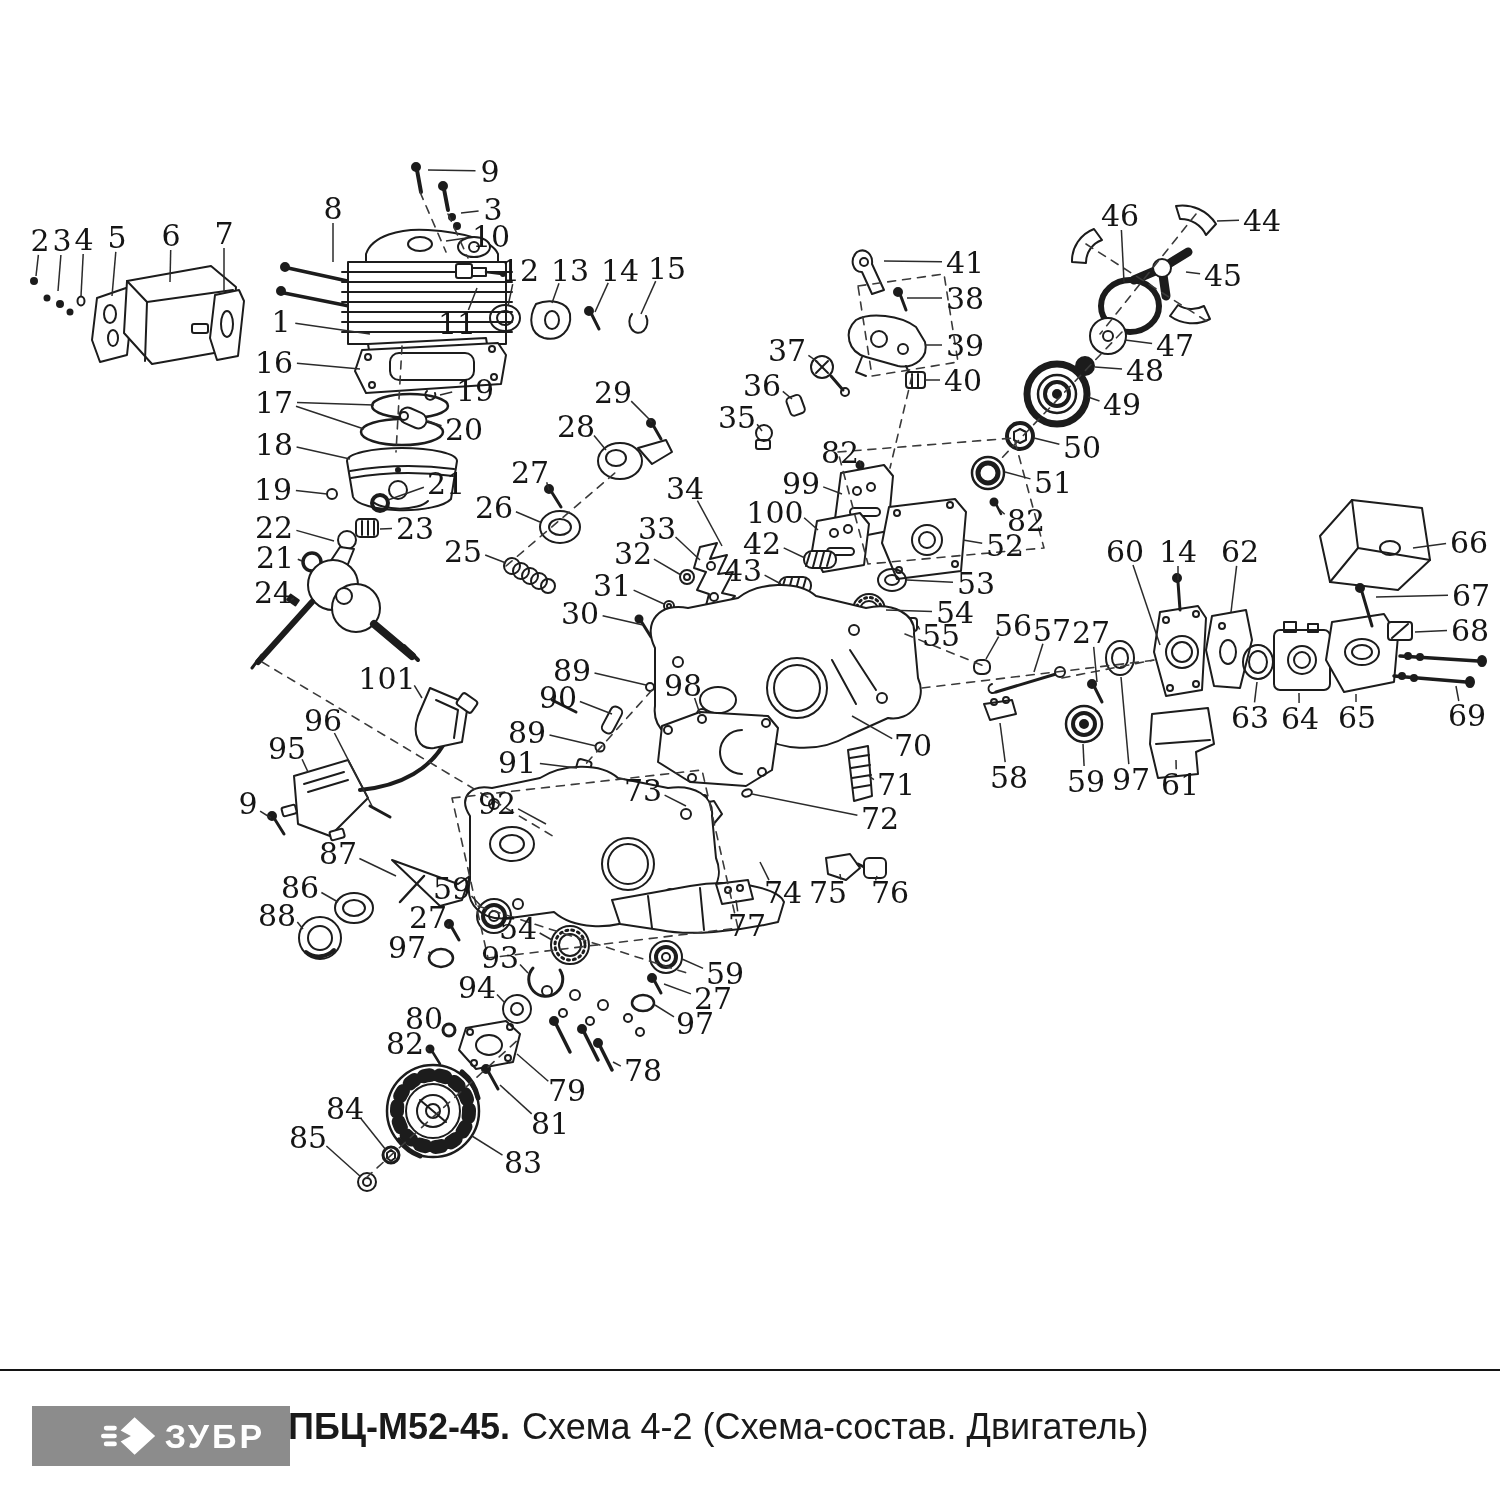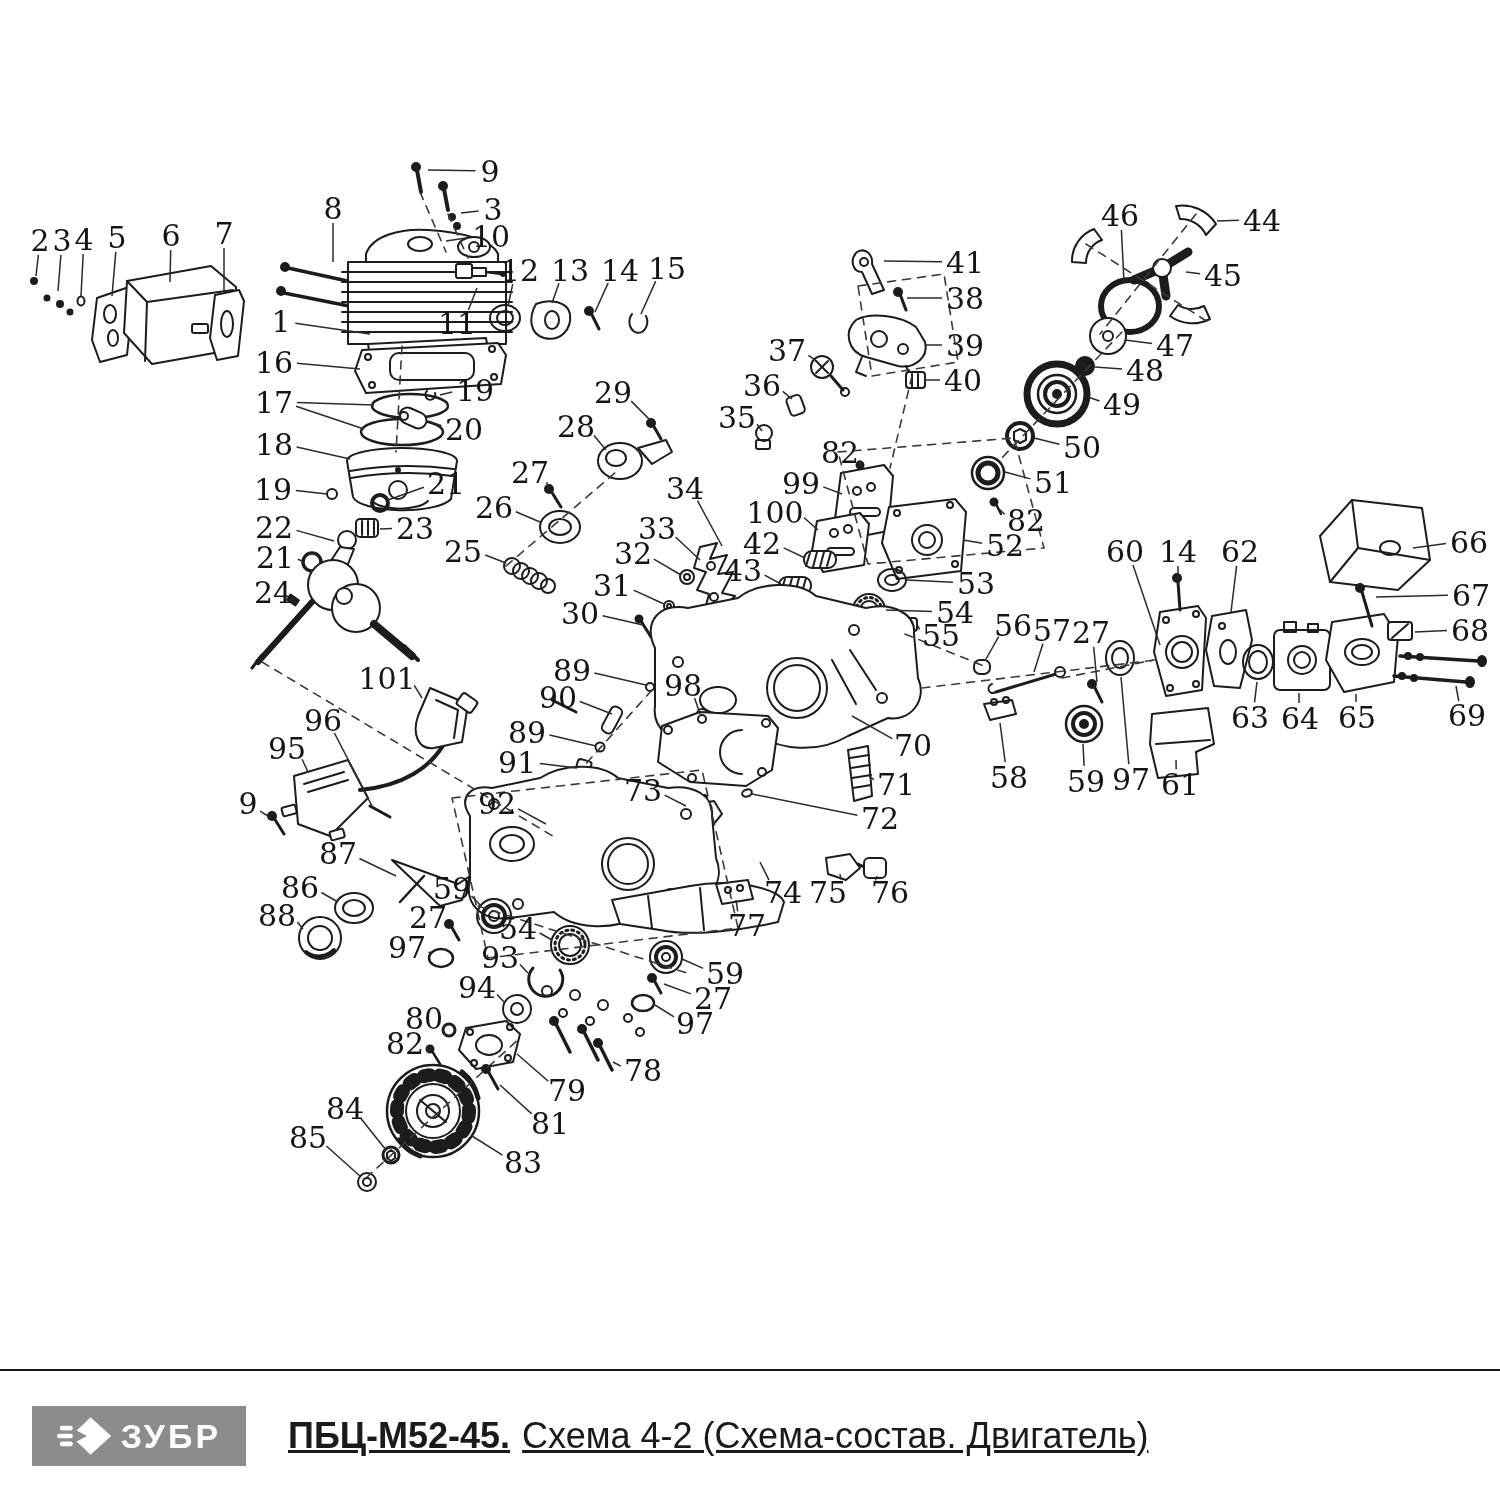--- a/index.html
+++ b/index.html
@@ -5,25 +5,25 @@
   html,body{margin:0;padding:0;background:#fff;}
   .page{position:relative;width:1500px;height:1500px;background:#fff;overflow:hidden;
         font-family:"Liberation Sans",sans-serif;}
   .diagram{position:absolute;left:0;top:0;width:1500px;height:1380px;}
   .diagram svg{position:absolute;left:0;top:0;width:100%;height:100%;}
   #labels-layer text{font:30px "DejaVu Serif",serif;fill:#151515;text-anchor:middle;dominant-baseline:central;}
   #labels-layer line{stroke:#2b2b2b;stroke-width:1.5;}
   .divider{position:absolute;left:0;top:1369px;width:1500px;height:2px;background:#141414;}
   .footer{position:absolute;left:0;top:1371px;width:1500px;height:129px;background:#fff;}
   .logo{position:absolute;left:32px;top:35px;width:214px;height:60px;background:#8c8c8c;
-        display:flex;align-items:center;justify-content:center;gap:8px;}
+        display:flex;align-items:center;justify-content:center;gap:8px;padding-left:44px;}
   .logo-text{color:#fff;font-weight:bold;font-size:34px;letter-spacing:3px;
              font-family:"Liberation Sans",sans-serif;}
-  .title{position:absolute;left:288px;top:35px;height:60px;display:flex;align-items:center;
-         white-space:nowrap;color:#1a1a1a;font-size:36px;text-decoration:underline;}
+  .title{position:absolute;left:288px;top:35px;height:60px;display:flex;
+         white-space:nowrap;color:#1a1a1a;font-size:36px;}
   .title .tb{font-weight:bold;margin-right:12px;}
   .title .tr{font-weight:normal;}
 </style>
 </head>
 <body>
 
 <div class="page">
   <div class="diagram">
     <svg viewBox="0 0 1500 1380">
 

